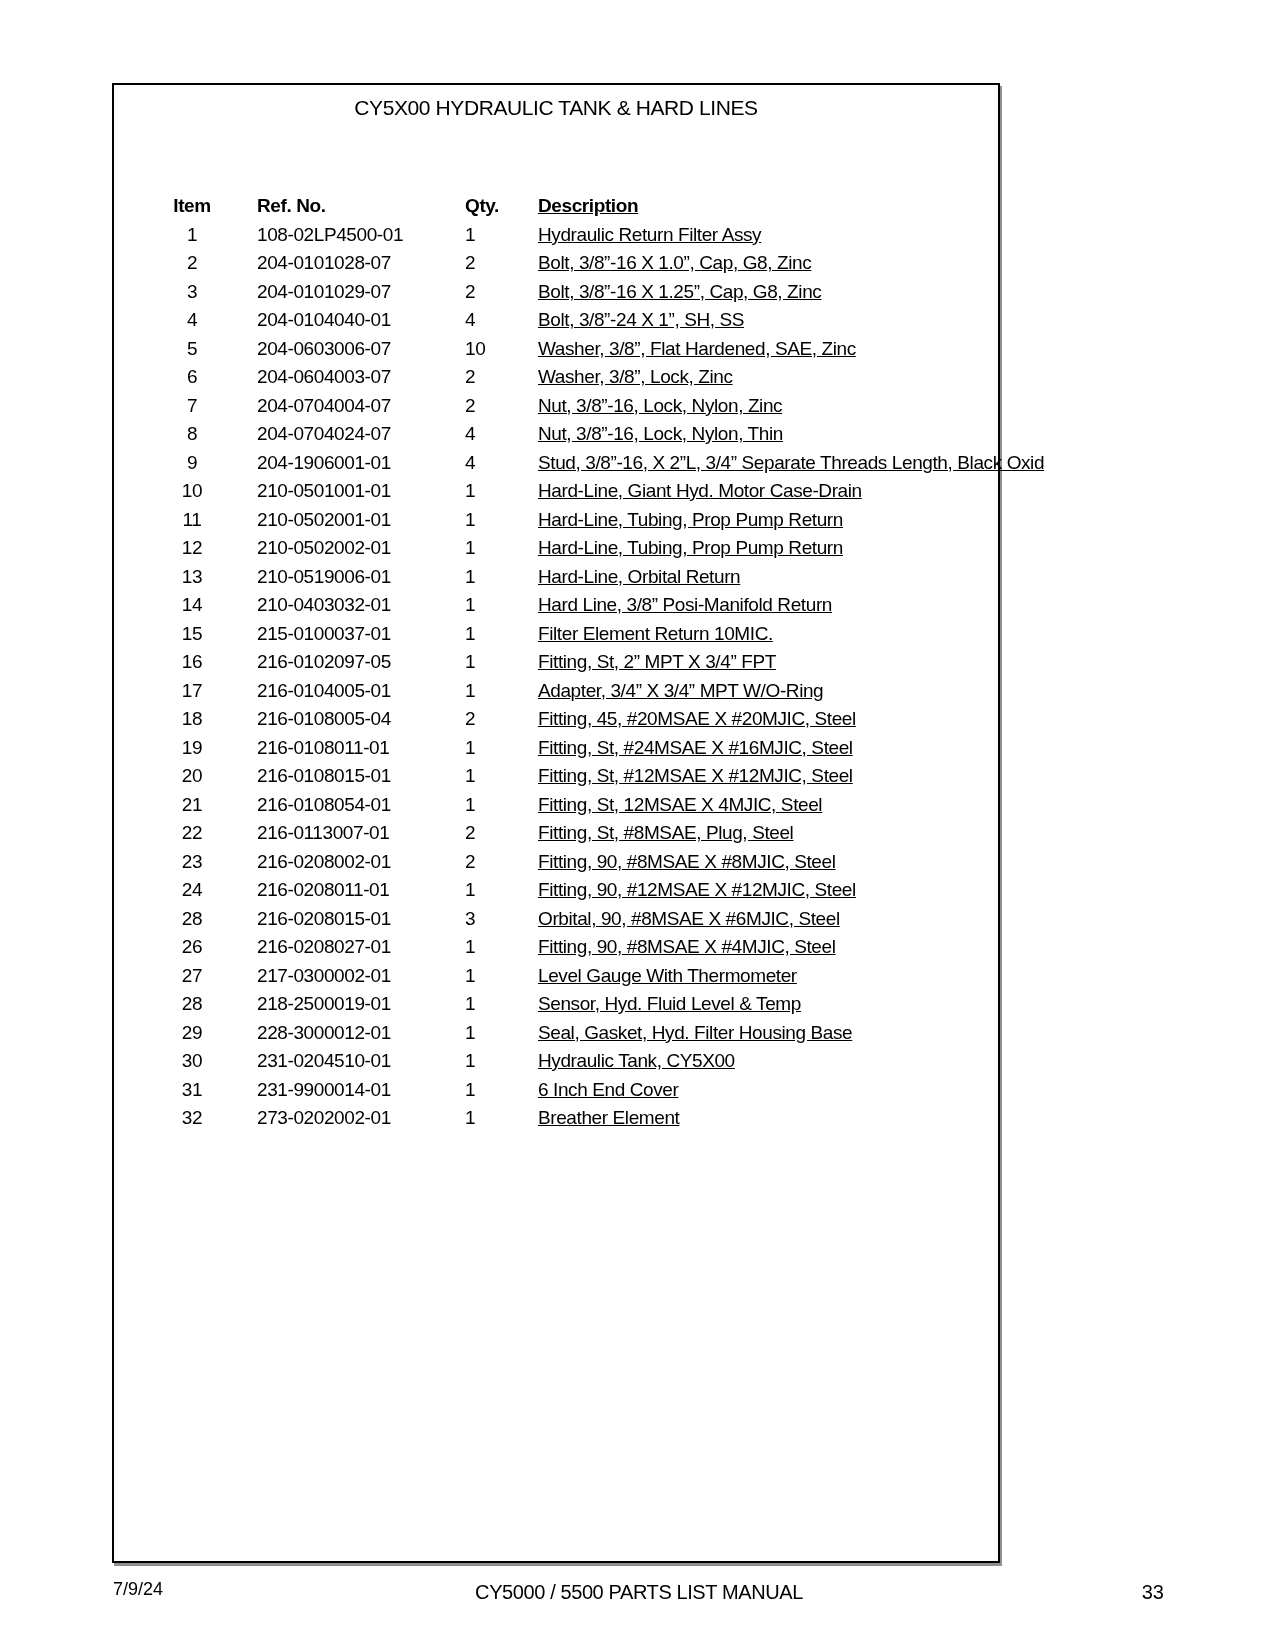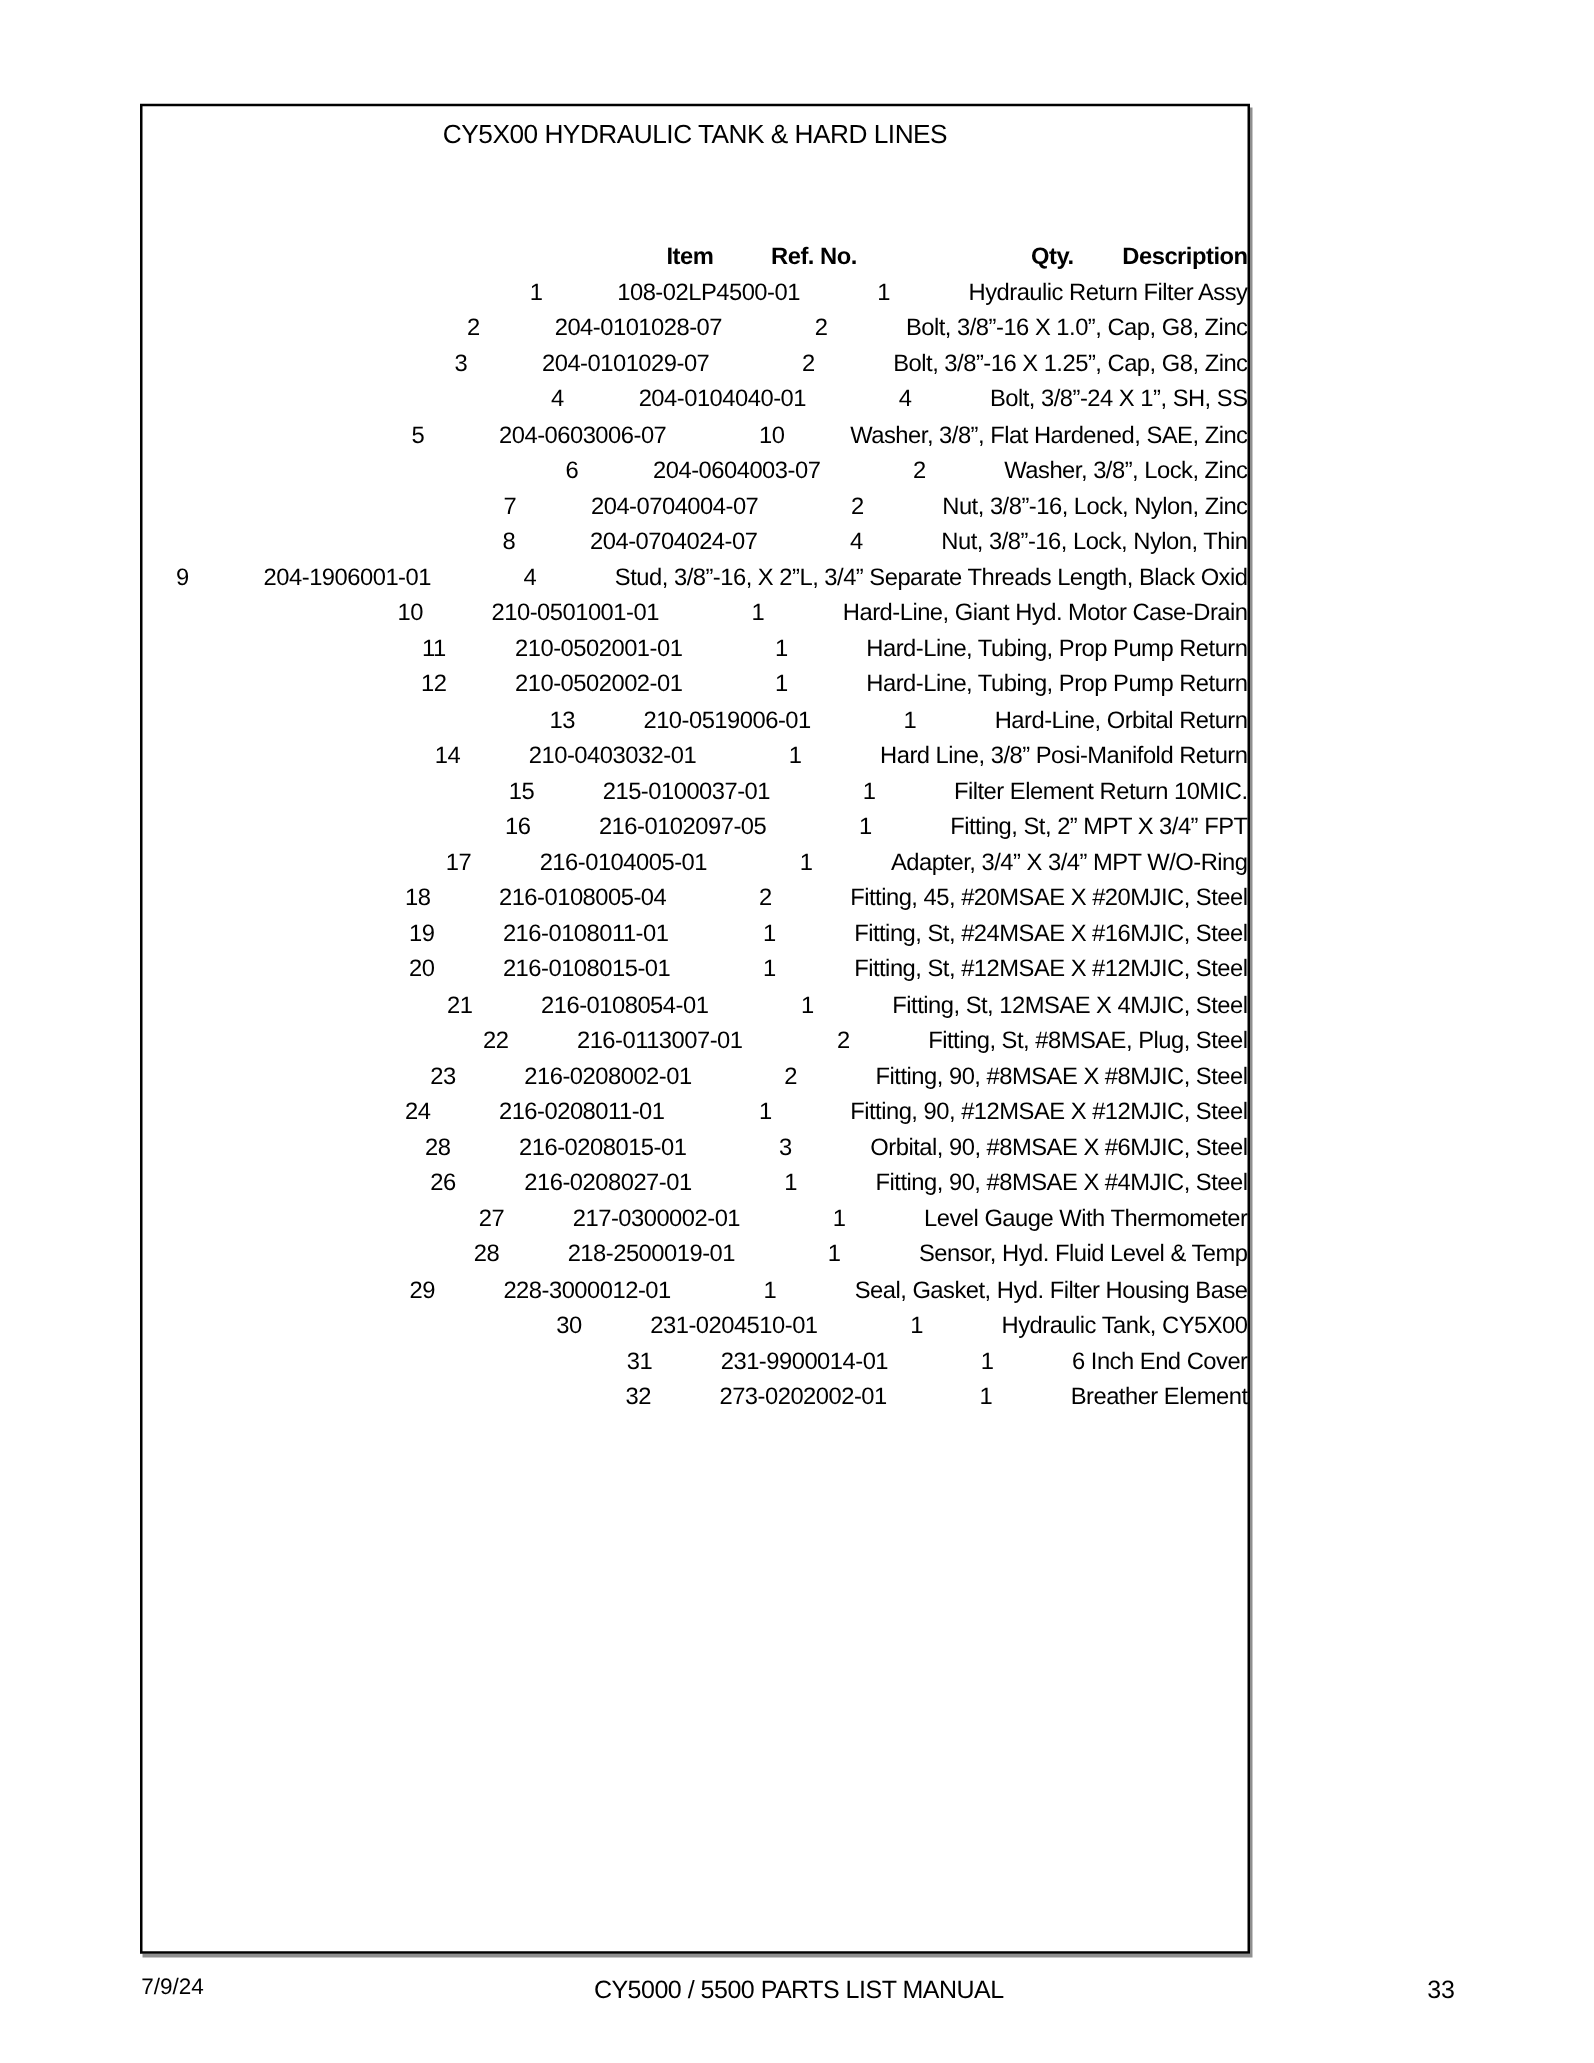--- a/index.html
+++ b/index.html
@@ -35,30 +35,30 @@
   .parts-table {
     position: absolute;
     top: 107px;
     left: 0;
     right: 0;
   }
   .row {
     display: flex;
     height: 28.5px;
     line-height: 28.5px;
+    padding-left: 48px;
     font-size: 19px;
     letter-spacing: -0.4px;
     white-space: nowrap;
-    justify-content: flex-end;
   }
   .row.header { font-weight: bold; }
   .c-item { flex: none; width: 60px; text-align: center; }
   .c-ref  { flex: none; margin-left: 35px; width: 173px; }
   .c-qty  { flex: none; margin-left: 35px; width: 38px; }
-  .c-desc { flex: none; margin-left: 35px; }
+  .c-desc { flex: none; margin-left: 35px; text-decoration: underline; }
   .page-footer {
     position: absolute;
     left: 112px;
     width: 1054px;
     top: 1578px;
     height: 32px;
   }
   .footer-date {
     position: absolute;
     left: 1px;

